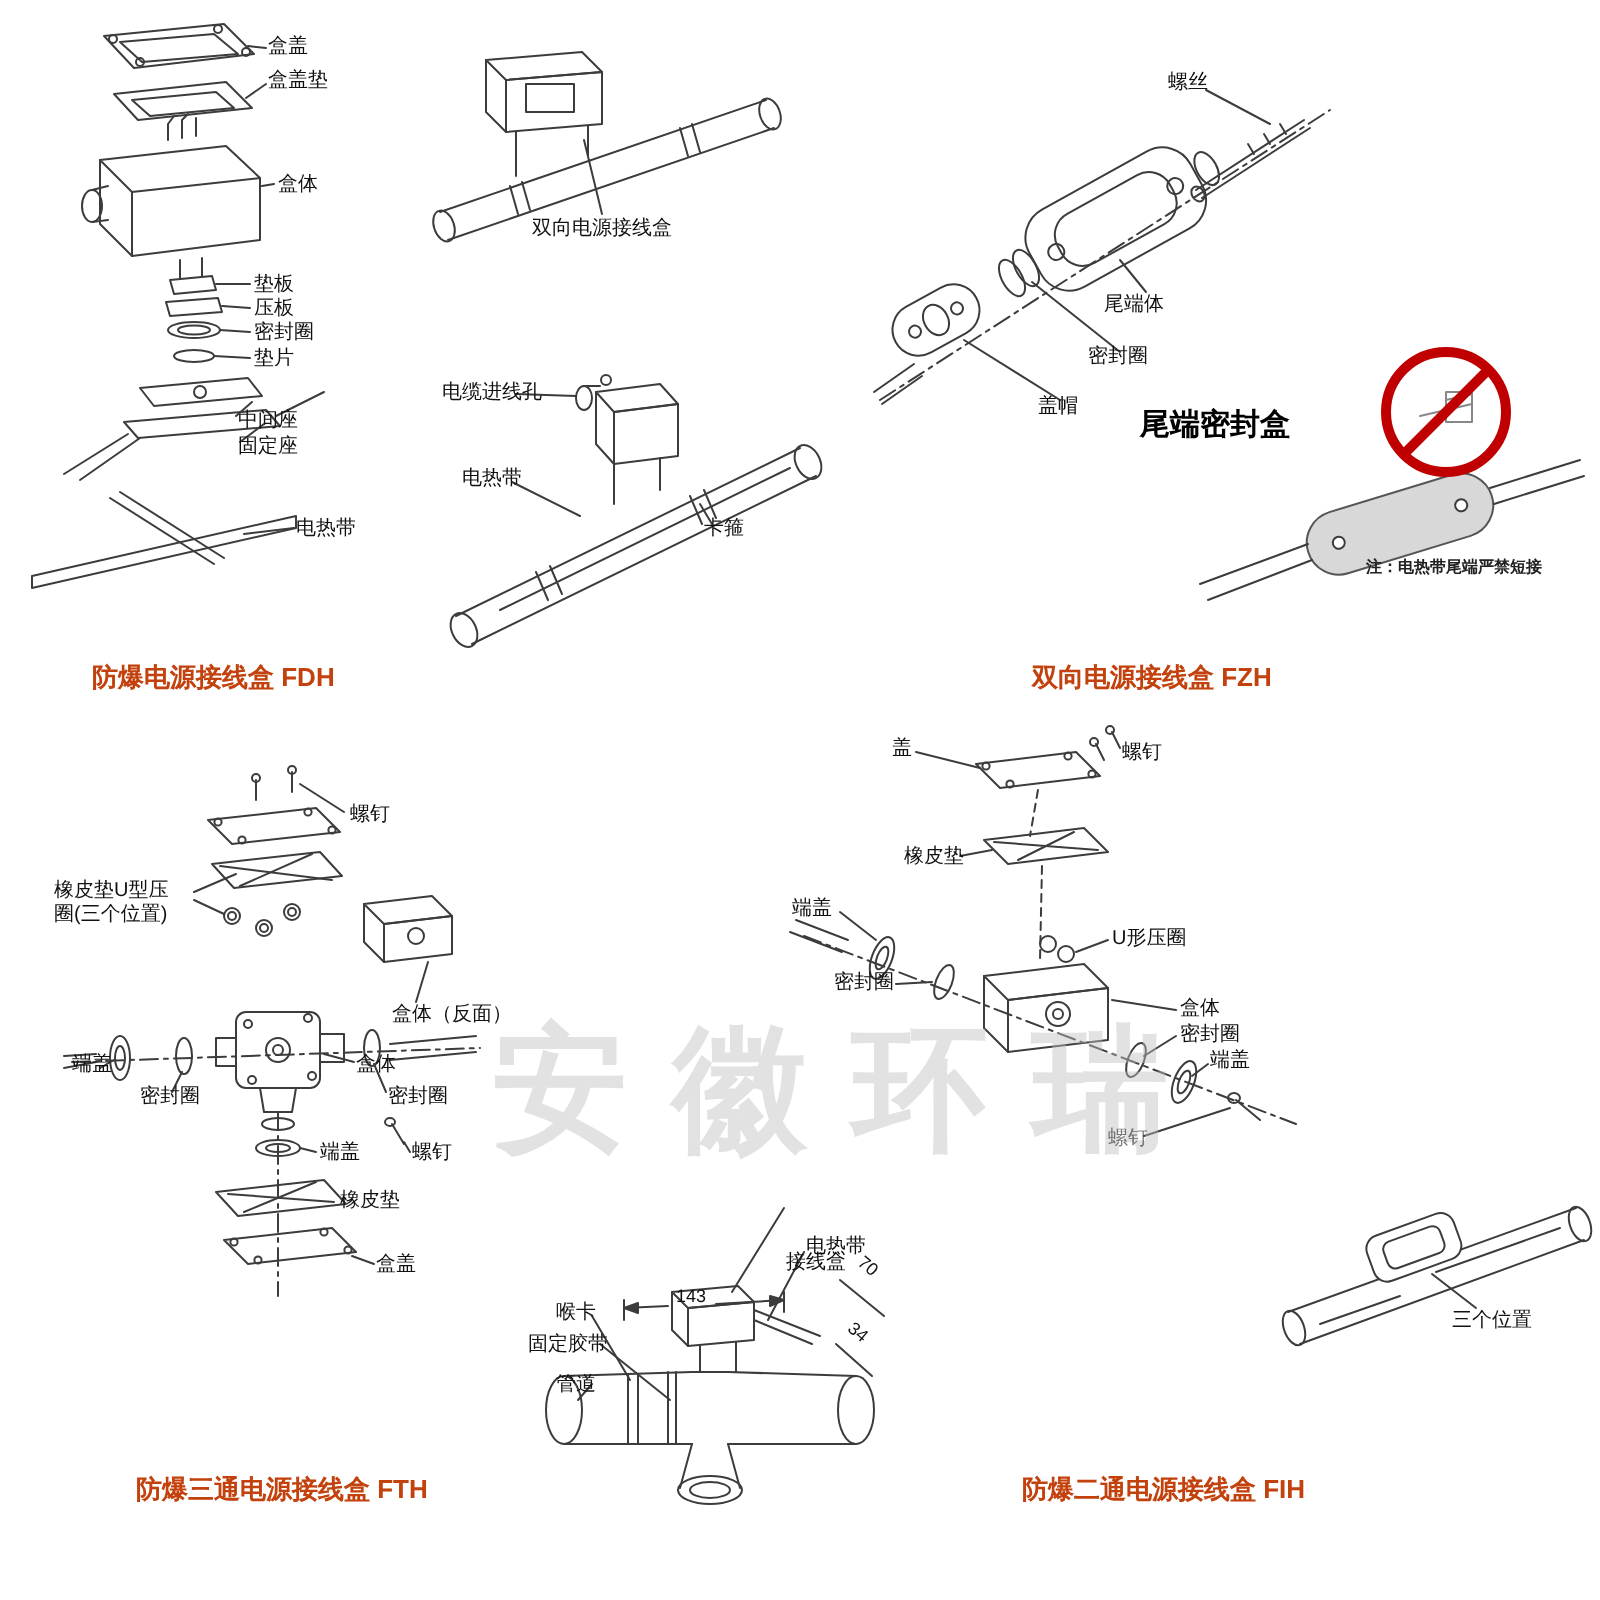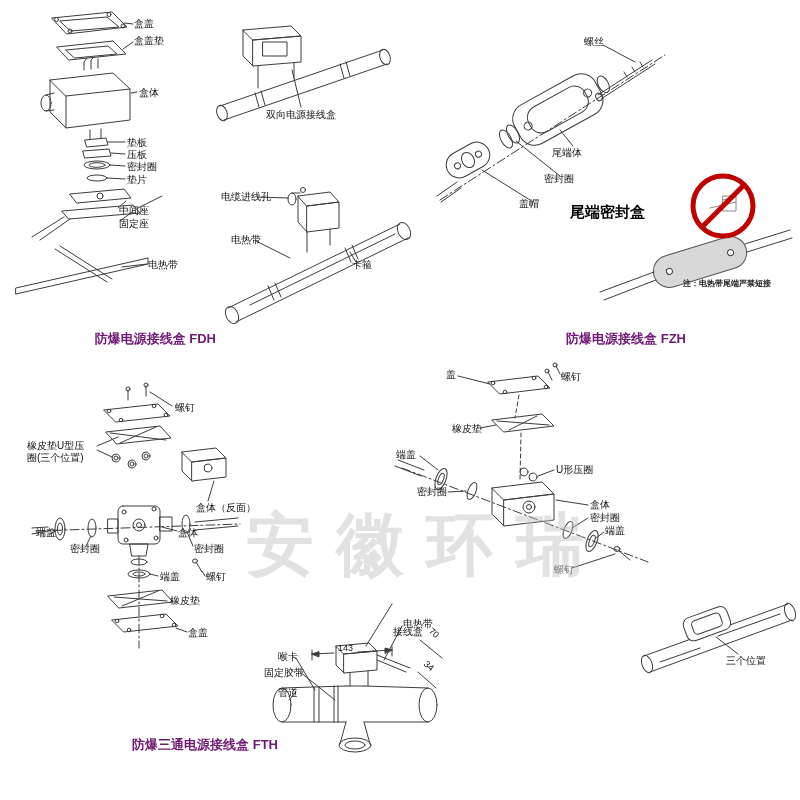--- a/index.html
+++ b/index.html
@@ -1,21 +1,21 @@
 <!DOCTYPE html>
 <html><head>
 <meta charset="utf-8">
 <style>
   html,body{margin:0;padding:0;background:#fff;}
   #page{position:relative;width:800px;height:800px;background:#ffffff;overflow:hidden;
         font-family:"Liberation Sans", sans-serif;color:#000;}
   svg.art{position:absolute;left:0;top:0;}
   .lbl{position:absolute;font-size:10px;line-height:1.2;white-space:nowrap;color:#111;}
   .lbl.wrap{white-space:normal;}
-  .caption{position:absolute;font-size:13px;font-weight:bold;text-align:right;color:#701a75;}
+  .caption{position:absolute;font-size:13px;font-weight:bold;text-align:left;color:#c2410c;}
   .subcap{position:absolute;font-size:15px;font-weight:bold;white-space:nowrap;color:#000;}
   .note{position:absolute;font-size:8px;font-weight:bold;white-space:nowrap;color:#222;}
   .dim{position:absolute;font-size:9px;color:#111;white-space:nowrap;}
   .watermark{position:absolute;left:246px;top:500px;font-size:68px;font-weight:bold;
              letter-spacing:22px;color:#bfbfbf;opacity:.45;pointer-events:none;white-space:nowrap;}
 </style>
 </head>
 <body>
 
 <div id="page">
@@ -341,21 +341,21 @@
   <span class="lbl" style="left:221px;top:191px">电缆进线孔</span>
   <span class="lbl" style="left:231px;top:234px">电热带</span>
   <span class="lbl" style="left:352px;top:259px">卡箍</span>
 
   <span class="lbl" style="left:584px;top:36px">螺丝</span>
   <span class="lbl" style="left:552px;top:147px">尾端体</span>
   <span class="lbl" style="left:544px;top:173px">密封圈</span>
   <span class="lbl" style="left:519px;top:198px">盖帽</span>
   <span class="subcap" style="left:570px;top:203px">尾端密封盒</span>
   <span class="note" style="left:683px;top:278px">注：电热带尾端严禁短接</span>
-  <div class="caption" style="left:516px;top:330px;width:170px">防爆电源接线盒 FZH</div>
+  <div class="caption" style="left:516px;top:330px;width:170px">双向电源接线盒 FZH</div>
 
   <span class="lbl" style="left:175px;top:402px">螺钉</span>
   <span class="lbl wrap" style="left:27px;top:440px;width:66px">橡皮垫U型压圈(三个位置)</span>
   <span class="lbl" style="left:196px;top:502px">盒体（反面）</span>
   <span class="lbl" style="left:36px;top:527px">端盖</span>
   <span class="lbl" style="left:70px;top:543px">密封圈</span>
   <span class="lbl" style="left:178px;top:527px">盒体</span>
   <span class="lbl" style="left:194px;top:543px">密封圈</span>
   <span class="lbl" style="left:160px;top:571px">端盖</span>
   <span class="lbl" style="left:206px;top:571px">螺钉</span>
@@ -376,14 +376,15 @@
   <span class="lbl" style="left:561px;top:371px">螺钉</span>
   <span class="lbl" style="left:452px;top:423px">橡皮垫</span>
   <span class="lbl" style="left:396px;top:449px">端盖</span>
   <span class="lbl" style="left:556px;top:464px">U形压圈</span>
   <span class="lbl" style="left:417px;top:486px">密封圈</span>
   <span class="lbl" style="left:590px;top:499px">盒体</span>
   <span class="lbl" style="left:590px;top:512px">密封圈</span>
   <span class="lbl" style="left:605px;top:525px">端盖</span>
   <span class="lbl" style="left:554px;top:564px;opacity:.55">螺钉</span>
   <span class="lbl" style="left:726px;top:655px">三个位置</span>
+  <div class="caption" style="left:511px;top:736px;width:190px">防爆二通电源接线盒 FIH</div>
 
 </div>
 
 </body></html>

